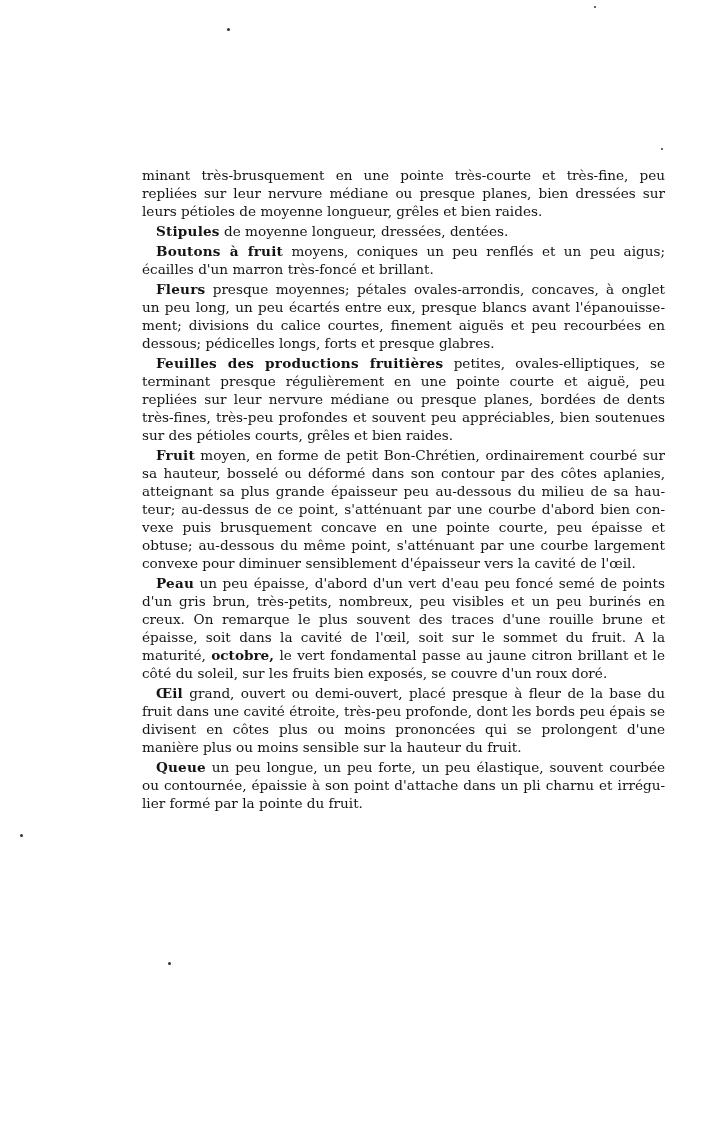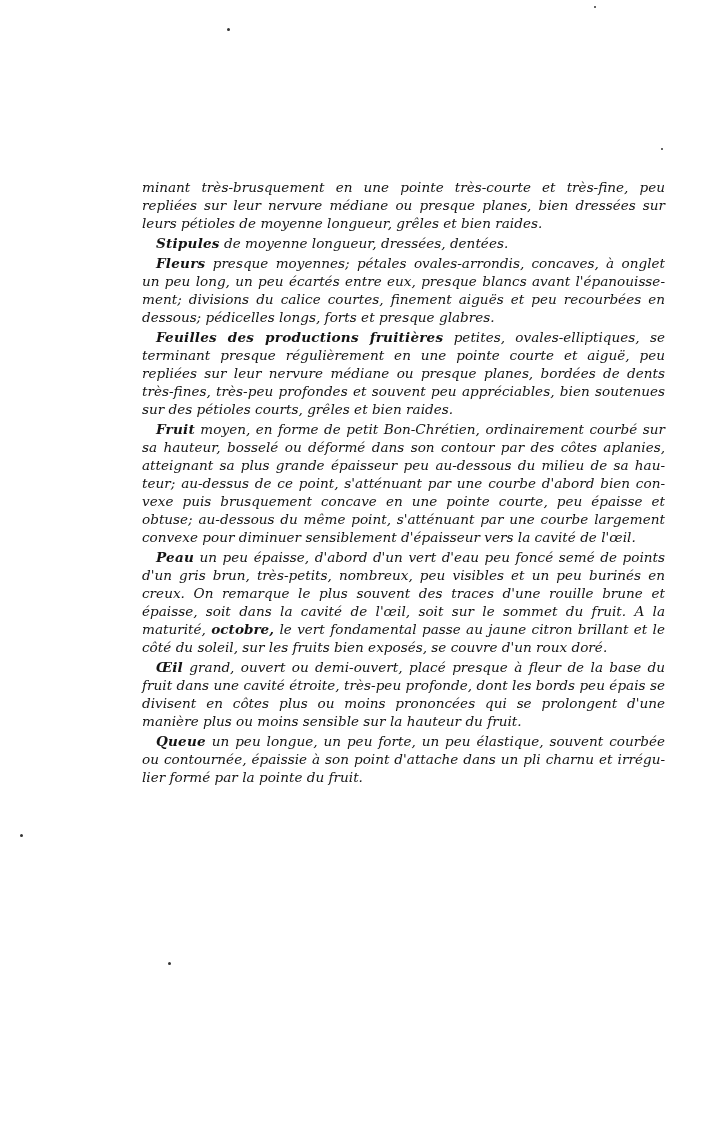--- a/index.html
+++ b/index.html
@@ -8,21 +8,21 @@
     position: absolute; left: 142px; top: 166px; width: 523px;
     font-family: "DejaVu Serif", "Liberation Serif", serif;
     color: #141414;
   }
   .running-head {
     position: relative; height: 22px; font-size: 14.5px; font-weight: bold;
     letter-spacing: 0.3px;
   }
   .running-head .folio { position: absolute; left: 0; top: 3px; }
   .running-head .title { position: absolute; left: 0; right: 0; top: 3px; text-align: center; font-weight: normal; font-size: 14.5px; letter-spacing: 0.6px; }
-  .body { margin-top: 12px; font-size: 13.6px; line-height: 18px; text-align: justify; hyphens: manual; font-style: italic; }
+  .body { font-size: 13.6px; line-height: 18px; text-align: justify; hyphens: manual; }
   .body p { margin: 0 0 2px 0; text-indent: 14px; }
   .body p.cont { text-indent: 0; }
   .lead { font-weight: 900; font-family: "DejaVu Serif", serif; letter-spacing: 0.2px; }
   .inline-bold { font-weight: 900; }
   .speck { position: absolute; background: #333; border-radius: 50%; }
 </style>
 </head>
 <body>
 
 <div class="speck" style="left:227px;top:28px;width:3px;height:3px;"></div>
@@ -34,20 +34,23 @@
 <div class="page">
 
   <div class="body">
     <p class="cont">
       <span>minant très-brusquement en une pointe très-courte et très-fine, peu repliées sur leur nervure médiane ou presque planes, bien dressées sur leurs pétioles de moyenne longueur, grêles et bien raides.</span>
     </p>
     <p>
       <span class="lead">Stipules</span><span> de moyenne longueur, dressées, dentées.</span>
     </p>
     <p>
+      <span class="lead">Boutons à fruit</span><span> moyens, coniques un peu renflés et un peu aigus; écailles d'un marron très-foncé et brillant.</span>
+    </p>
+    <p>
       <span class="lead">Fleurs</span><span> presque moyennes; pétales ovales-arrondis, concaves, à onglet un peu long, un peu écartés entre eux, presque blancs avant l'épanouisse­ment; divisions du calice courtes, finement aiguës et peu recourbées en dessous; pédicelles longs, forts et presque glabres.</span>
     </p>
     <p>
       <span class="lead">Feuilles des productions fruitières</span><span> petites, ovales-elliptiques, se terminant presque régulièrement en une pointe courte et aiguë, peu repliées sur leur nervure médiane ou presque planes, bordées de dents très-fines, très-peu profondes et souvent peu appréciables, bien soutenues sur des pétioles courts, grêles et bien raides.</span>
     </p>
     <p>
       <span class="lead">Fruit</span><span> moyen, en forme de petit Bon-Chrétien, ordinairement courbé sur sa hauteur, bosselé ou déformé dans son contour par des côtes aplanies, atteignant sa plus grande épaisseur peu au-dessous du milieu de sa hau­teur; au-dessus de ce point, s'atténuant par une courbe d'abord bien con­vexe puis brusquement concave en une pointe courte, peu épaisse et obtuse; au-dessous du même point, s'atténuant par une courbe largement convexe pour diminuer sensiblement d'épaisseur vers la cavité de l'œil.</span>
     </p>
     <p>
       <span class="lead">Peau</span><span> un peu épaisse, d'abord d'un vert d'eau peu foncé semé de points d'un gris brun, très-petits, nombreux, peu visibles et un peu burinés en creux. On remarque le plus souvent des traces d'une rouille brune et épaisse, soit dans la cavité de l'œil, soit sur le sommet du fruit. A la maturité, </span><span class="inline-bold">octobre,</span><span> le vert fondamental passe au jaune citron brillant et le côté du soleil, sur les fruits bien exposés, se couvre d'un roux doré.</span>

